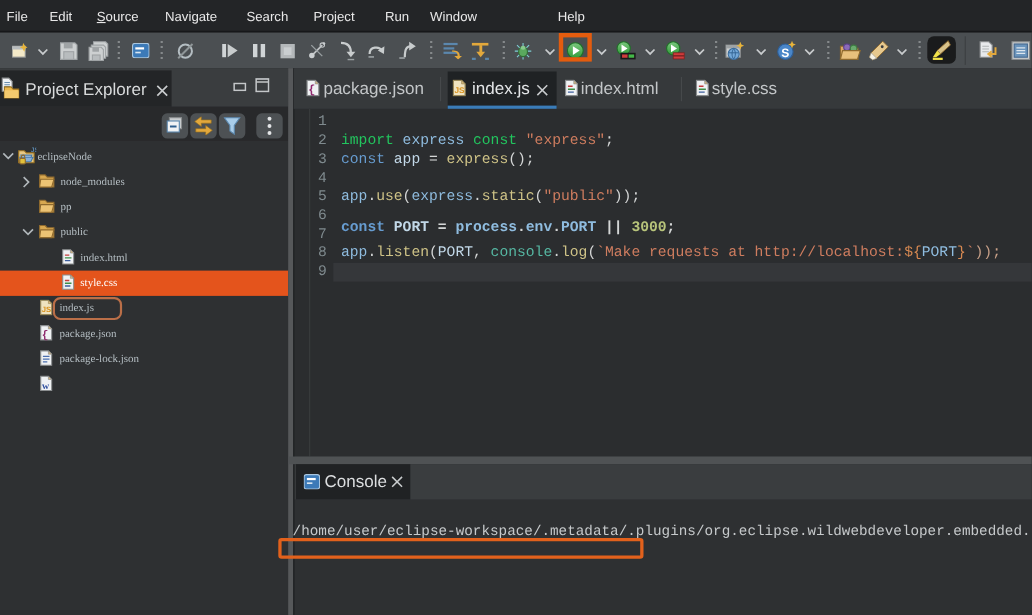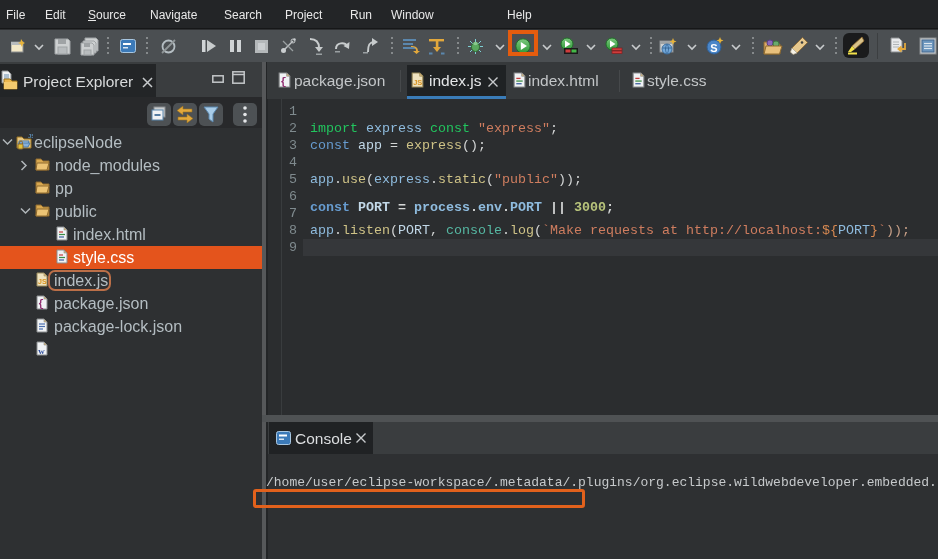--- a/index.html
+++ b/index.html
@@ -18,21 +18,21 @@
   .solidsep { position:absolute; top:33px; width:1px; height:26px; background:#3c3f41; }
   
   #lpanel { left:0; top:62px; width:262px; height:497px; background:#2e3032; }
   #lphead { left:0; top:62px; width:262px; height:35px; background:#3a3d3f; }
   #lptab { left:0; top:64px; width:156px; height:33px; background:#232527; }
   #lpviewbar { left:0; top:97px; width:262px; height:31px; background:#28292b; }
   .vbtn { position:absolute; top:103px; width:24px; height:23px; background:#4d5154; border-radius:5px; }
   
   #vdivider { left:262px; top:62px; width:6px; height:497px; background:linear-gradient(to right,#56585a 0 4px,#232527 4px 6px); }
   
-  .trow { position:absolute; left:0; width:262px; height:23px; line-height:23px; font-size:16px; color:#b4bdc2; white-space:pre; }
+  .trow { position:absolute; left:0; width:262px; height:23px; line-height:23px; font-size:10px; color:#b4bdc2; white-space:pre;font-family:Liberation Serif, serif; }
   
   #tabbar { left:267px; top:62px; width:671px; height:37px; background:#36393b; }
   .etab-sep { position:absolute; top:70px; width:1px; height:22px; background:#46494b; }
   .etabtext { position:absolute; top:72px; font-size:15.5px; color:#c3c6c8; }
   #seltab { left:407px; top:65px; width:99px; height:34px; background:#1f2224; border-bottom:3px solid #3a7cb8; }
   #editor { left:268px; top:99px; width:670px; height:316px; background:#2b2d2f; }
   .lnum { position:absolute; width:30px; text-align:right; font-family:"Liberation Mono", monospace; font-size:13.34px; color:#7f8a8e; line-height:17px; }
   .cline { position:absolute; left:310px; font-family:"Liberation Mono", monospace; font-size:13.34px; line-height:17px; white-space:pre; color:#d4d6d6; }
   
   #hdivider { left:262px; top:415px; width:676px; height:7px; background:#4f5254; }

